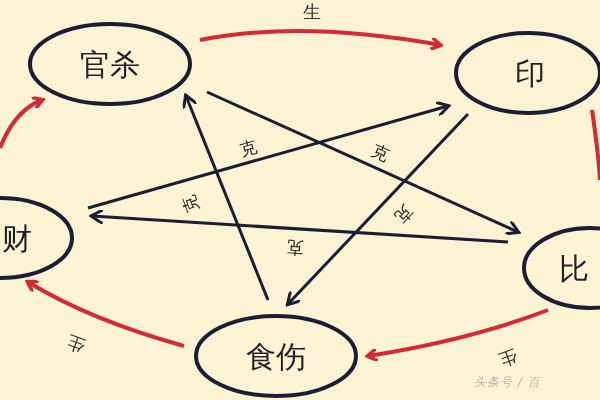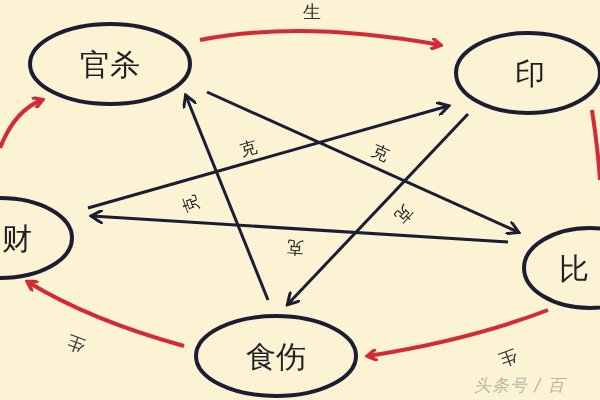--- a/index.html
+++ b/index.html
@@ -2,21 +2,21 @@
 <html><head>
   <meta charset="utf-8">
   <style>
     html, body { margin: 0; padding: 0; }
     body { width: 600px; height: 400px; overflow: hidden; background: #fbf3d3; }
     #stage { position: relative; width: 600px; height: 400px; background: #fbf3d3; }
     svg { position: absolute; left: 0; top: 0; }
     .node-label { font-family: "DejaVu Sans", sans-serif; font-size: 30px; fill: #1f1f25; }
     .rel-label { font-family: "DejaVu Sans", sans-serif; font-size: 17px; fill: #222; }
     .sheng-label { font-family: "DejaVu Sans", sans-serif; font-size: 18px; fill: #333; }
-    .watermark { position: absolute; left: 474px; top: 374px; font-family: "DejaVu Sans", sans-serif; font-size: 17px; color: #b9b4a8; font-style: italic; letter-spacing: 1px; }
+    .watermark { position: absolute; left: 474px; top: 374px; font-family: "DejaVu Sans", sans-serif; font-size: 12px; color: #b9b4a8; font-style: italic; letter-spacing: 1px; }
   </style>
 </head>
 <body>
 
 <div id="stage">
   <svg width="600" height="400" viewBox="0 0 600 400">
     <defs>
       <marker id="redHead" markerWidth="12" markerHeight="12" refX="9" refY="6" orient="auto" markerUnits="userSpaceOnUse">
         <path d="M0,0 L10,6 L0,12" fill="none" stroke="#d42a36" stroke-width="3.5"></path>
       </marker>

